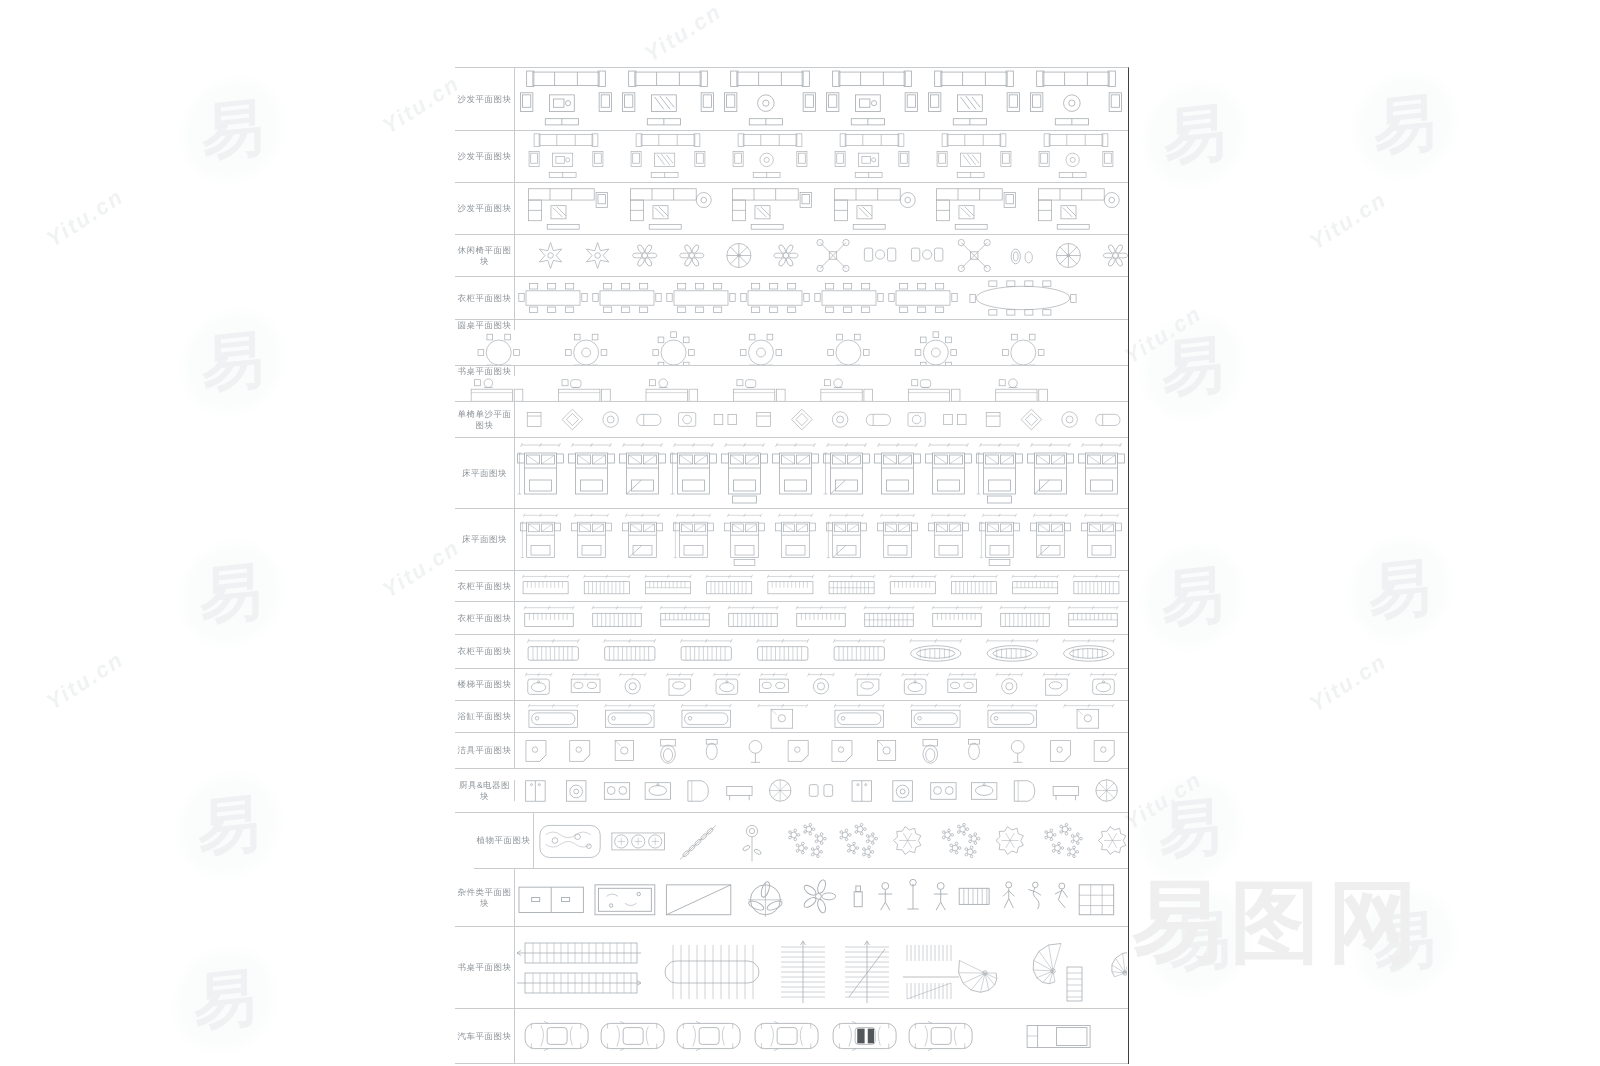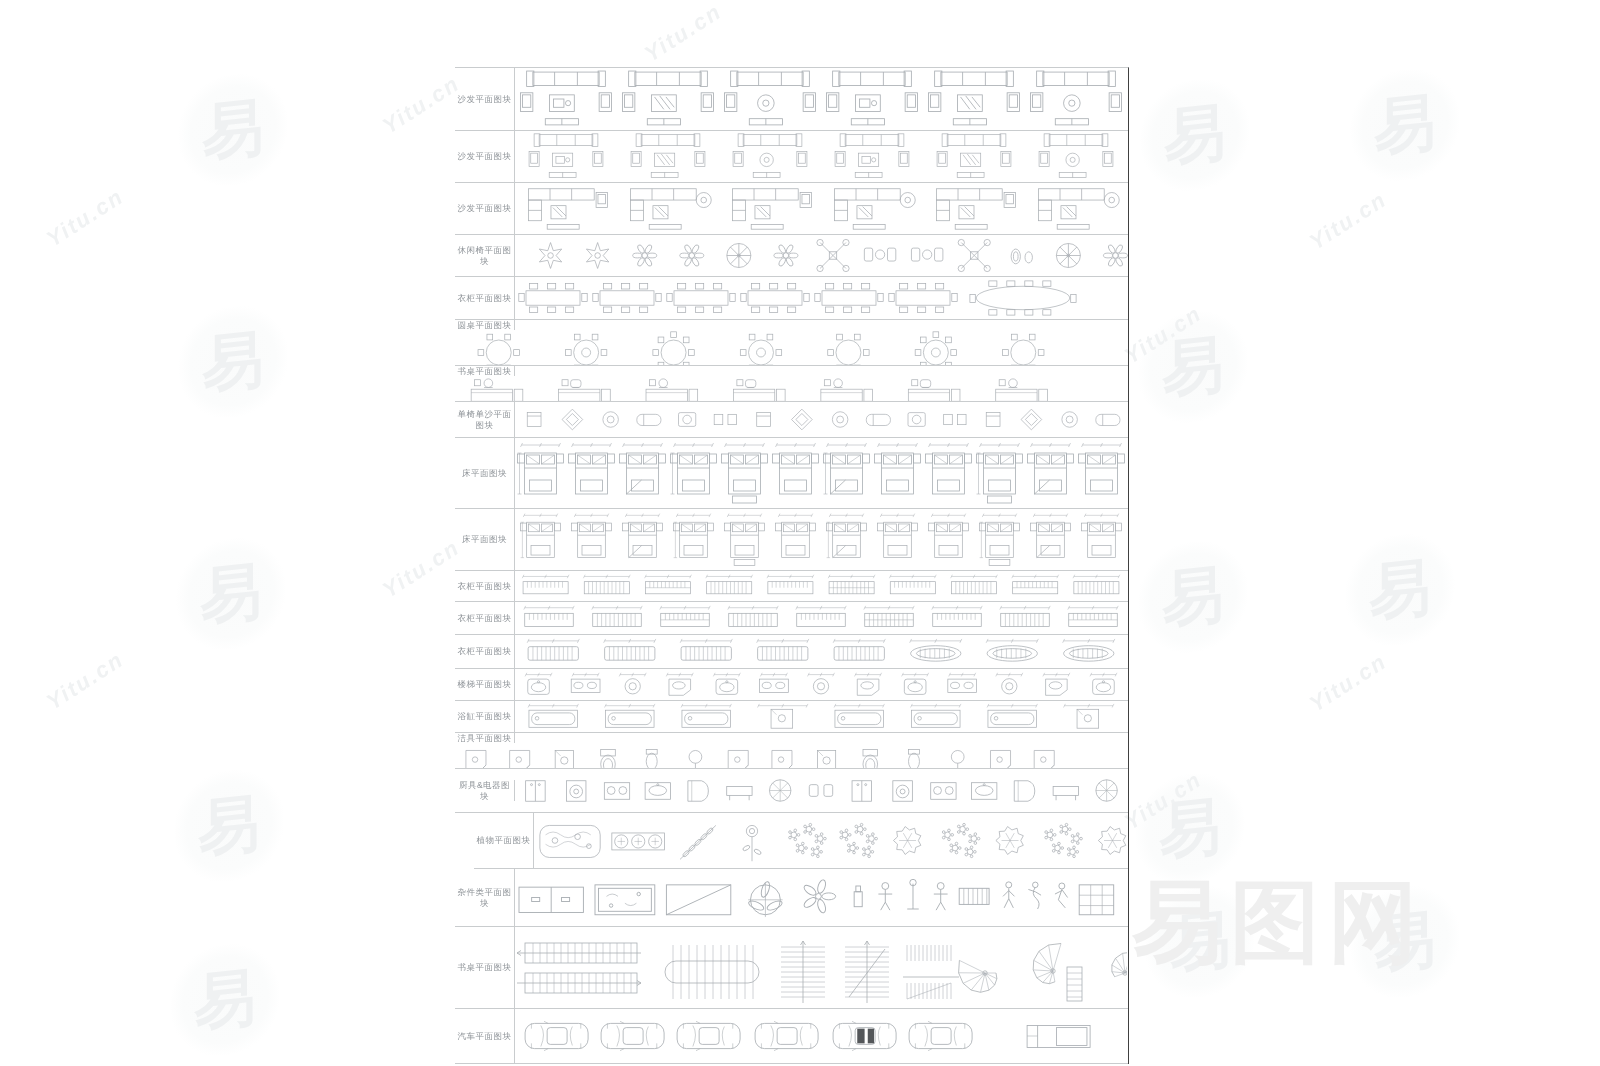--- a/index.html
+++ b/index.html
@@ -1841,21 +1841,21 @@
               <line x1="7" y1="5" x2="9" y2="1" class="thin"></line>
               <line x1="61" y1="5" x2="63" y2="1" class="thin"></line>
               <line x1="34" y1="5" x2="36" y2="1" class="thin"></line>
               <rect x="22" y="7" width="24" height="21"></rect>
               <circle cx="34" cy="17" r="4"></circle>
               <line x1="22" y1="7" x2="28" y2="13" class="thin"></line>
             </g>
           </svg>
         </div>
       </div>
-      <div class="c-row" style="height: 36px; flex-direction: column;">
+      <div class="c-row" style="height: 36px;">
         <div class="c-label">洁具平面图块</div>
         <div class="c-canvas">
           <svg width="612" height="35" viewBox="0 0 612 35">
             <g transform="translate(3.6218487394957997,2) scale(0.9117647058823529)">
               <path d="M8,6 h22 v16 l-7,7 h-15 z" class=""></path>
               <line x1="23" y1="29" x2="30" y2="22" class="thin"></line>
               <circle cx="18" cy="16" r="3"></circle>
             </g>
             <g transform="translate(47.33613445378151,2) scale(0.9117647058823529)">
               <path d="M8,6 h22 v16 l-7,7 h-15 z" class=""></path>

